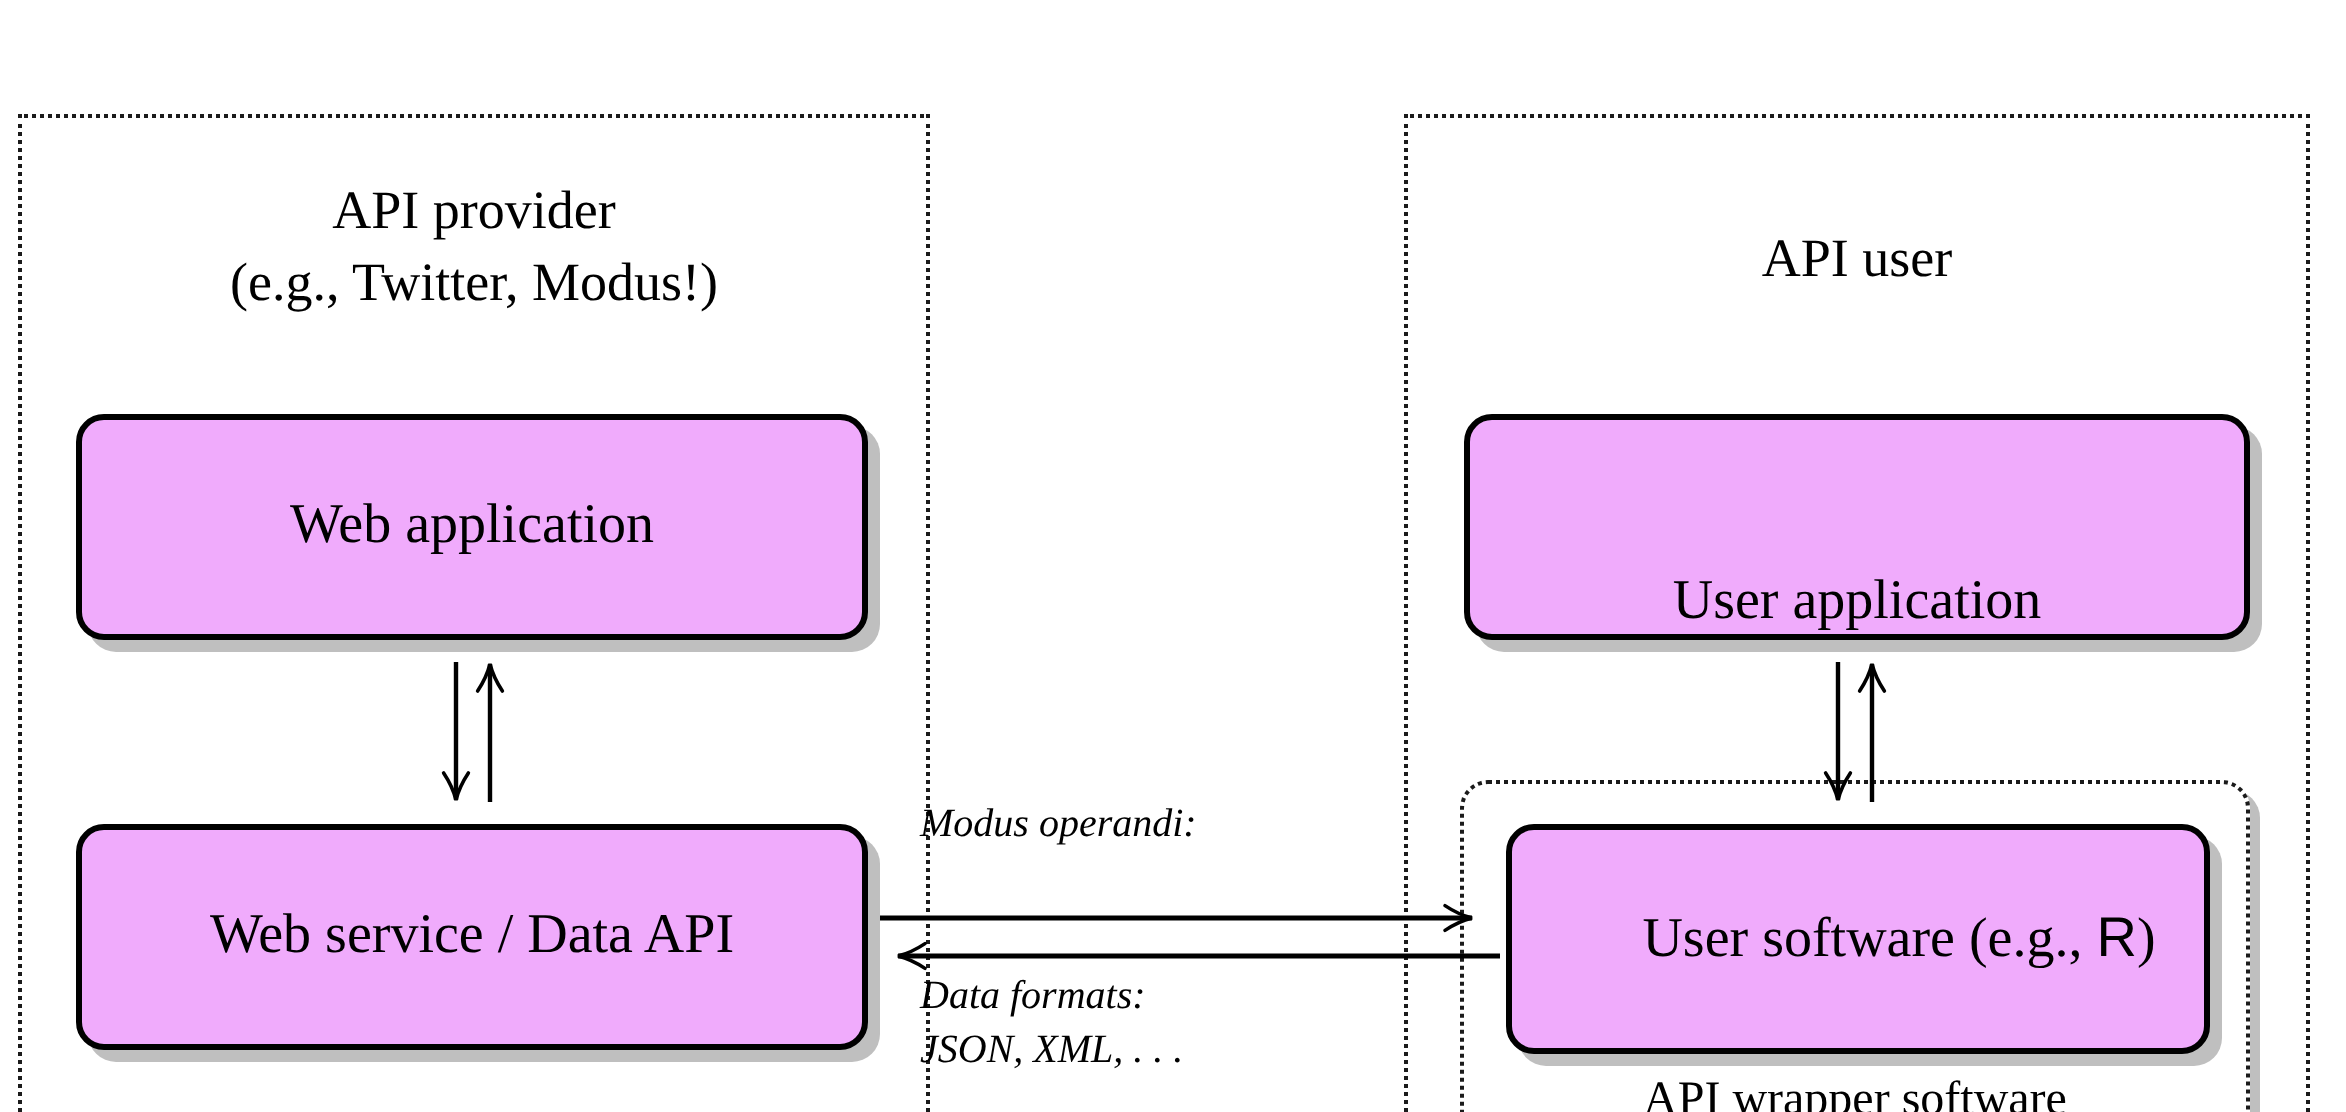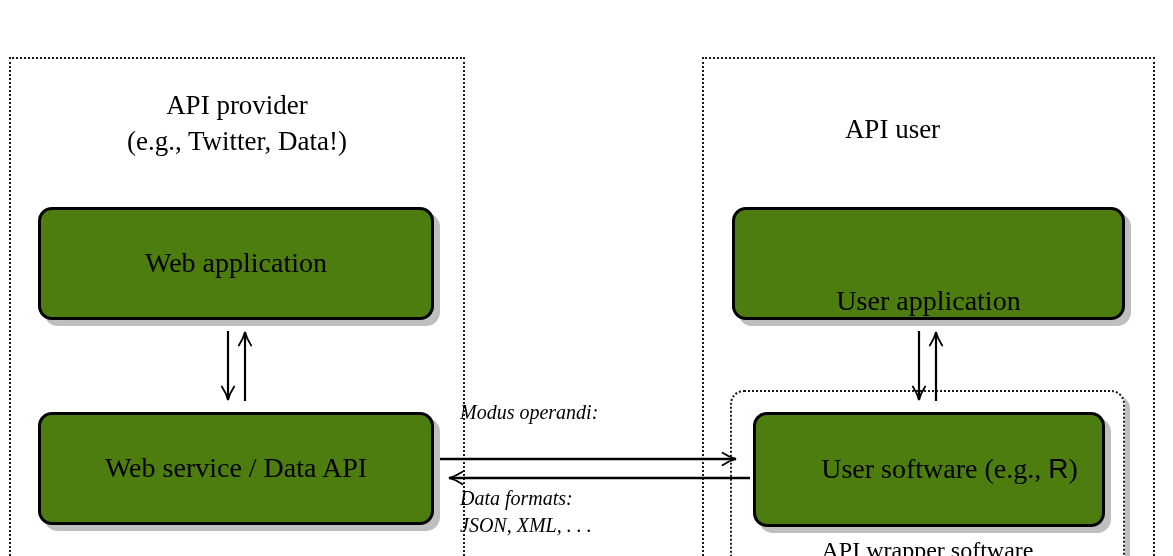--- a/index.html
+++ b/index.html
@@ -21,21 +21,21 @@
   
   .group-frame {
     border: 2px dotted #1b1b1b;
     background: transparent;
   }
 
   
   .node-box {
     border: 3px solid #000;
     border-radius: 14px;
-    background: #4d7c0f;
+    background: #f0abfc;
     box-shadow: 6px 6px 0 #bfbfbf;
     display: flex;
     align-items: center;
     justify-content: center;
     font-size: 28px;
     line-height: 1.1;
     white-space: nowrap;
     z-index: 2;
   }
 
@@ -84,24 +84,24 @@
 </head>
 <body>
 
 <div class="canvas">
 
   <div class="abs group-frame" style="left:9px; top:12px; width:456px; height:531px;"></div>
   <div class="abs group-frame" style="left:702px; top:12px; width:453px; height:531px;"></div>
 
   <div class="abs group-title" style="left:9px; top:42px; width:456px;">
     <div>API provider</div>
-    <div>(e.g., Twitter, Data!)</div>
+    <div>(e.g., Twitter, Modus!)</div>
   </div>
 
-  <div class="abs group-title" style="left:666px; top:66px; width:453px;">API user</div>
+  <div class="abs group-title" style="left:702px; top:66px; width:453px;">API user</div>
 
   <div class="abs node-box" style="left:38px; top:162px; width:396px; height:113px;">
     <span>Web application</span>
   </div>
   <div class="abs node-box" style="left:38px; top:367px; width:396px; height:113px;">
     <span>Web service / Data API</span>
   </div>
 
   <div class="abs node-box" style="left:732px; top:162px; width:393px; height:113px;align-items:flex-end;">
     <span>User application</span>

